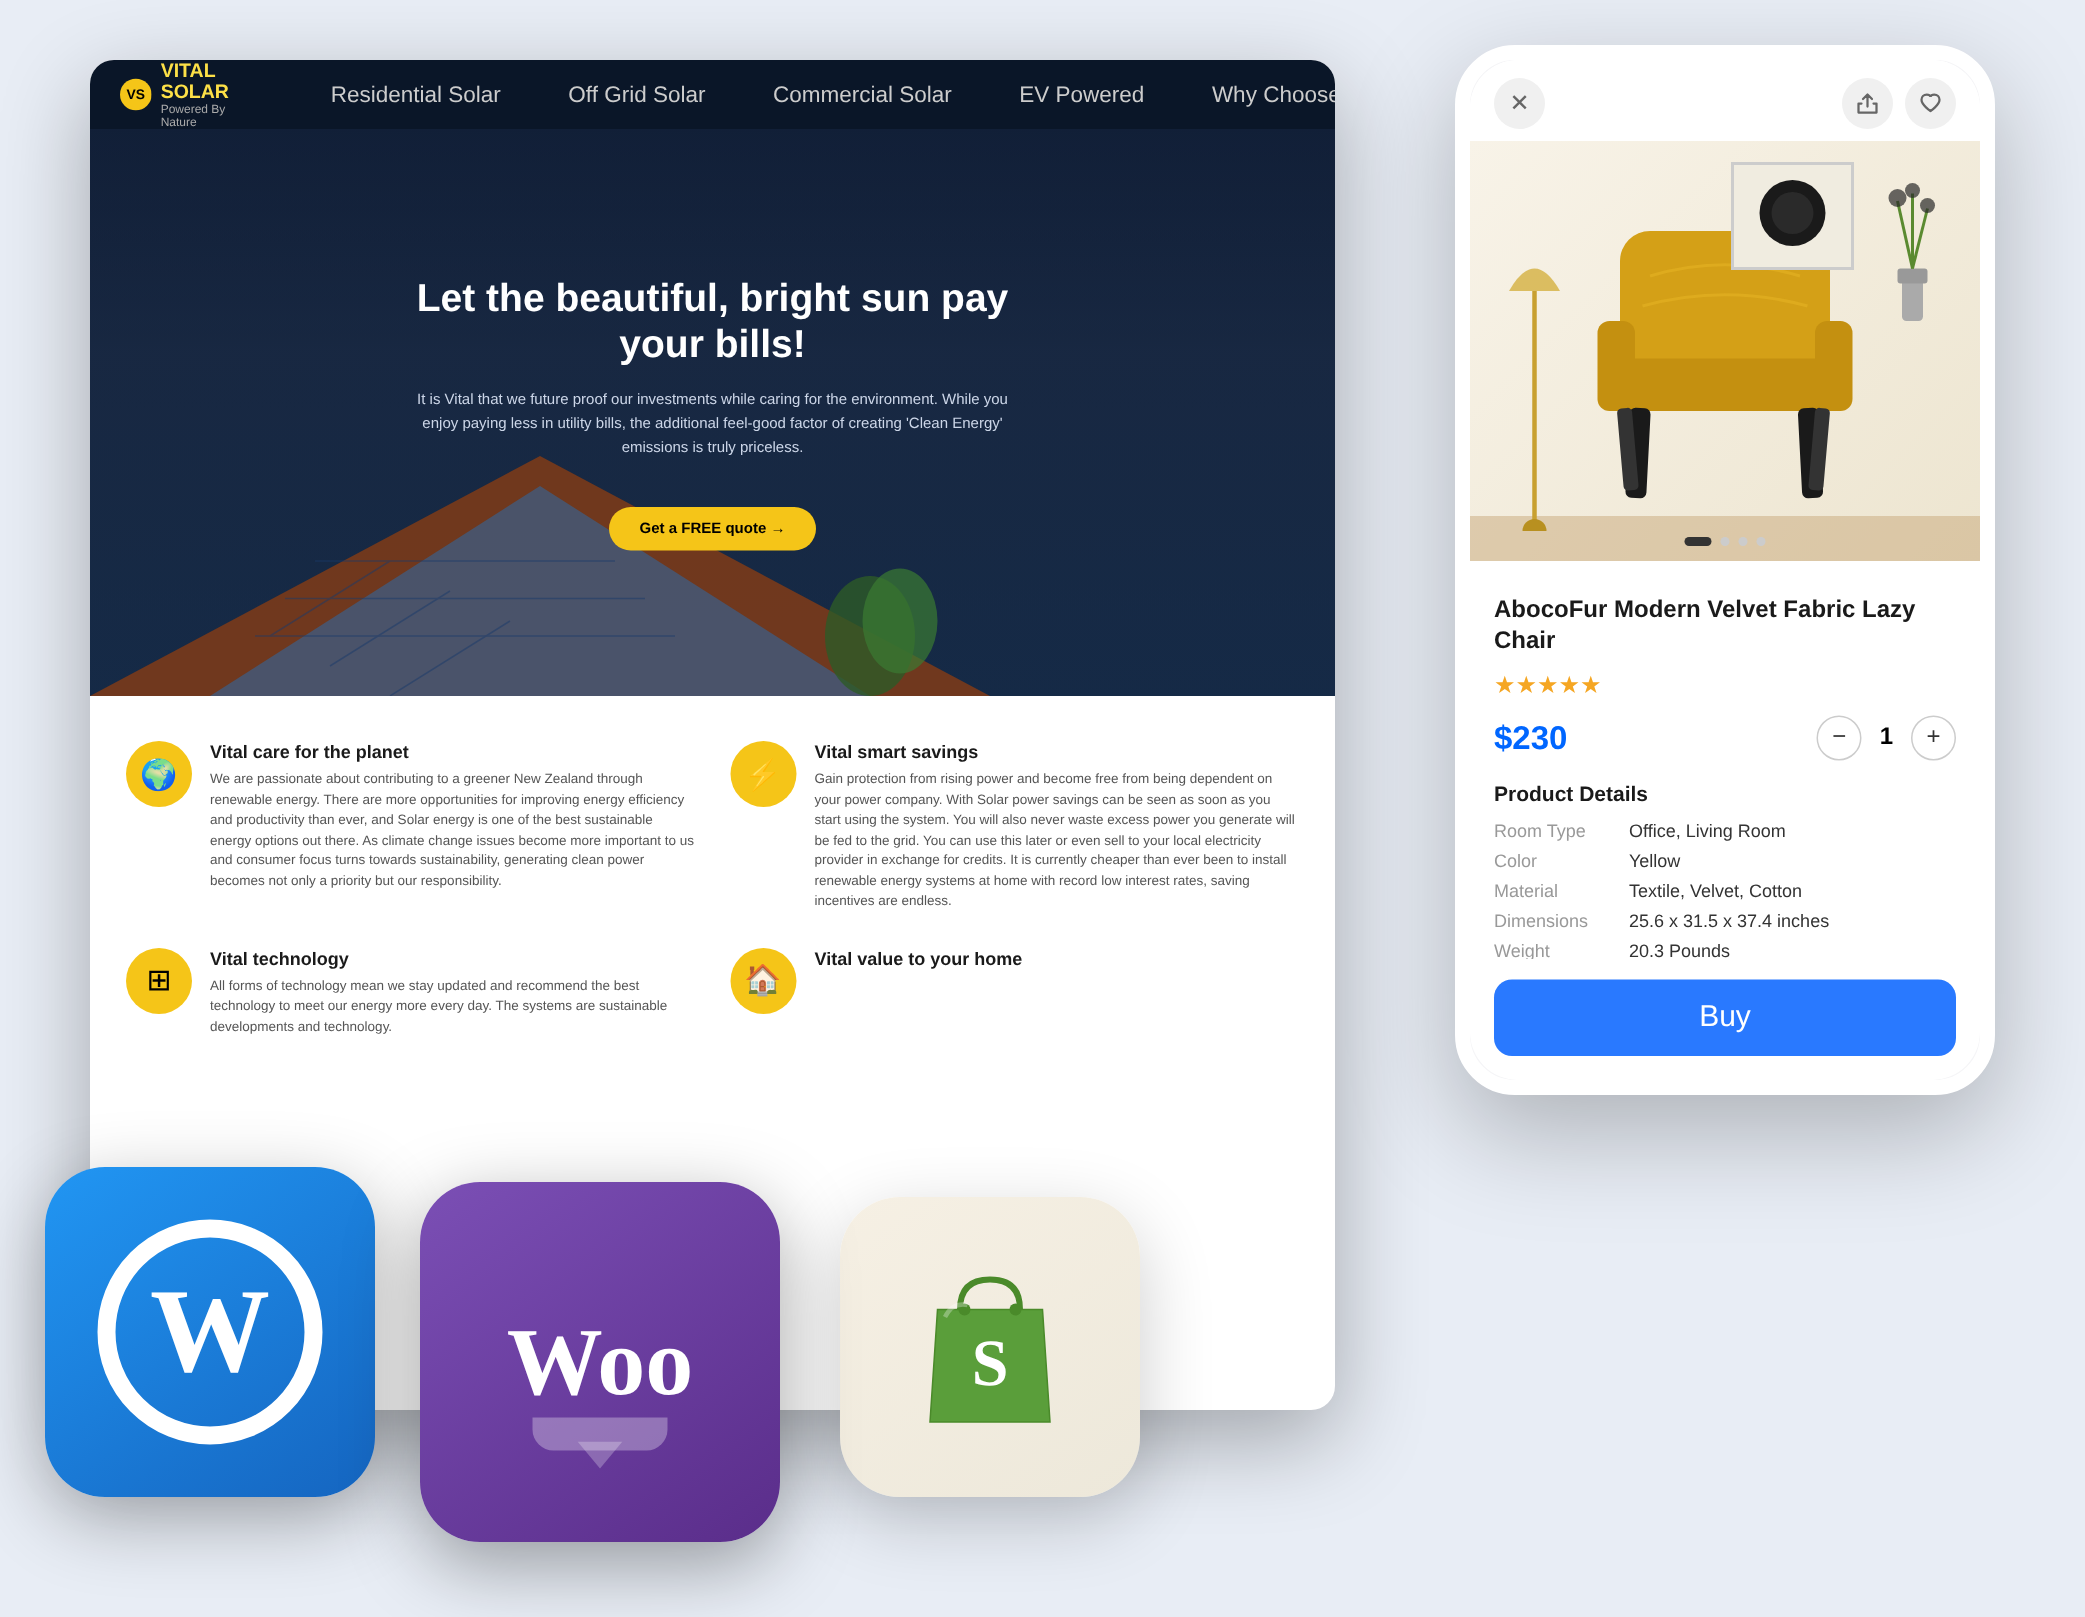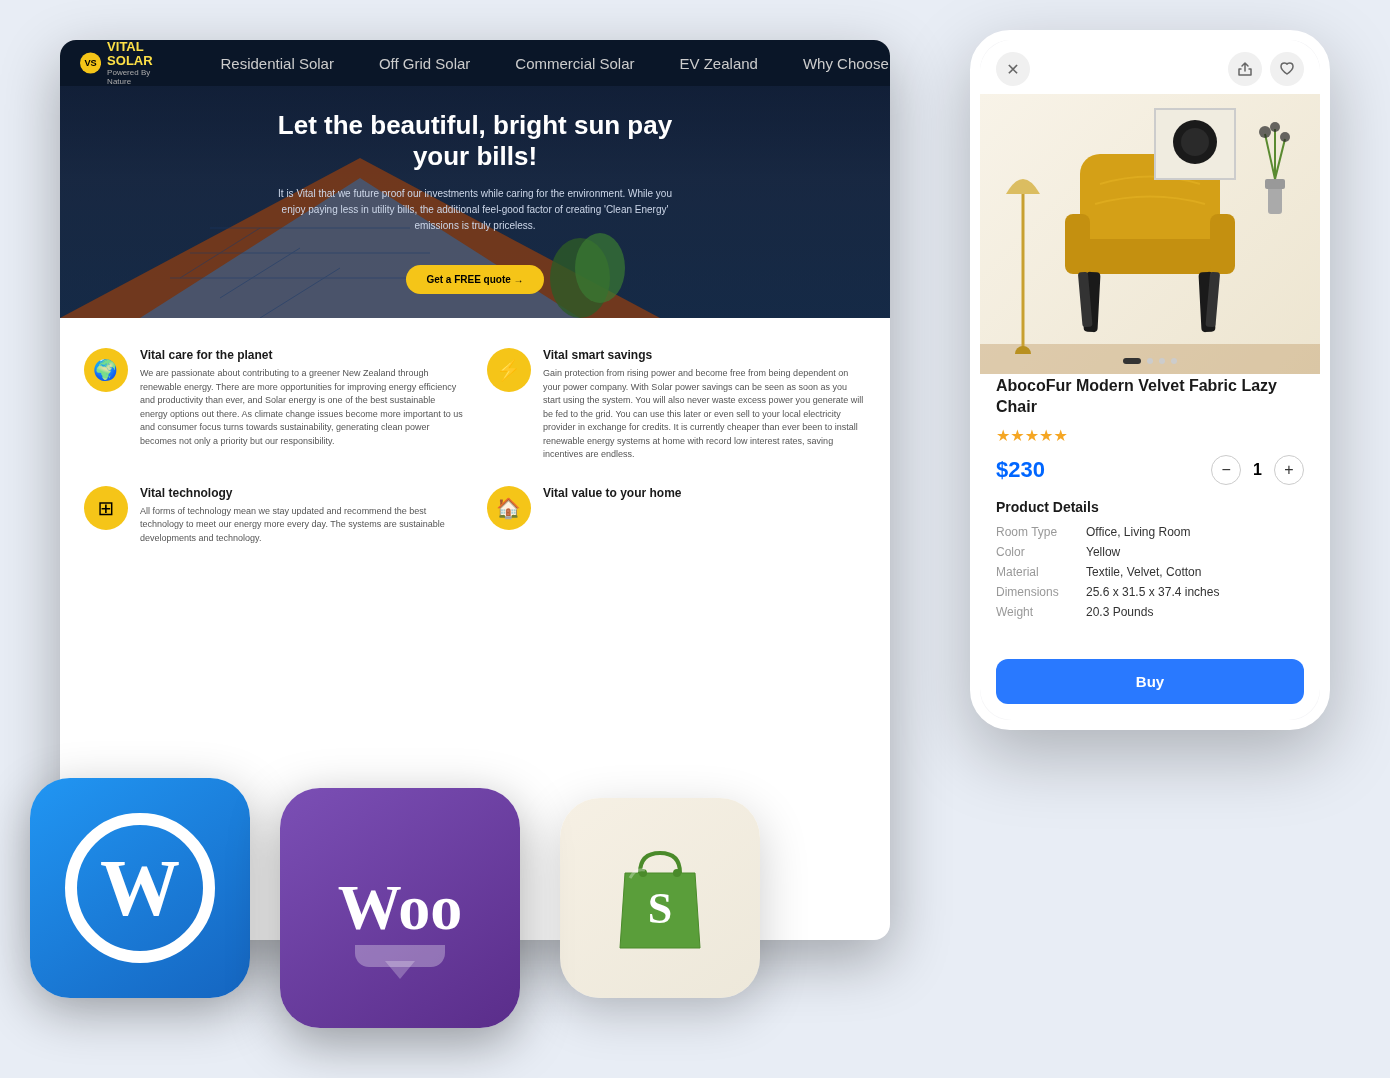--- a/index.html
+++ b/index.html
@@ -92,21 +92,21 @@
       font-weight: 700;
       padding: 7px 12px;
       border-radius: 20px;
       cursor: pointer;
       white-space: nowrap;
     }
 
     
     .hero {
       background: linear-gradient(to bottom, #1a2a4a 0%, #263a5c 40%, #1e3a5f 100%);
-      height: 232px;
+      height: 378px;
       position: relative;
       overflow: hidden;
       display: flex;
       align-items: center;
       justify-content: center;
     }
     .hero-bg {
       position: absolute;
       inset: 0;
       background:
@@ -348,21 +348,21 @@
       background: #ccc;
     }
     .dot.active {
       background: #333;
       width: 18px;
       border-radius: 3px;
     }
 
     
     .product-info {
-      padding: 2px 16px;
+      padding: 23px 16px;
       flex: 1;
       overflow-y: auto;
     }
     .product-name {
       font-size: 16px;
       font-weight: 700;
       color: #1a1a1a;
       line-height: 1.3;
       margin-bottom: 8px;
     }
@@ -422,22 +422,22 @@
       flex-shrink: 0;
     }
     .detail-value {
       color: #333;
     }
 
     .buy-btn {
       margin: 14px 16px 16px;
       background: #2979ff;
       color: #fff;
-      font-size: 15px;
-      font-weight: 700;
+      font-size: 20px;
+      font-weight: 400;
       padding: 14px;
       border-radius: 12px;
       text-align: center;
       cursor: pointer;
     }
   </style>
 </head>
 <body>
 
 <div class="website-screenshot">
@@ -450,21 +450,21 @@
       </svg>
       <div>
         <div class="nav-logo-text">VITAL SOLAR</div>
         <div class="nav-logo-sub">Powered By Nature</div>
       </div>
     </div>
     <div class="nav-links">
       <span class="nav-link">Residential Solar</span>
       <span class="nav-link">Off Grid Solar</span>
       <span class="nav-link">Commercial Solar</span>
-      <span class="nav-link">EV Zealand</span>
+      <span class="nav-link">EV Powered</span>
       <span class="nav-link">Why Choose Us</span>
     </div>
   </nav>
 
   <div class="hero">
     <div class="hero-bg"></div>
 
     <div class="hero-house">
       <svg width="600" height="220" viewBox="0 0 600 220" style="position:absolute;bottom:0;left:0;">
         <polygon points="0,220 300,60 600,220" fill="#7a3a1a" opacity="0.9"></polygon>

